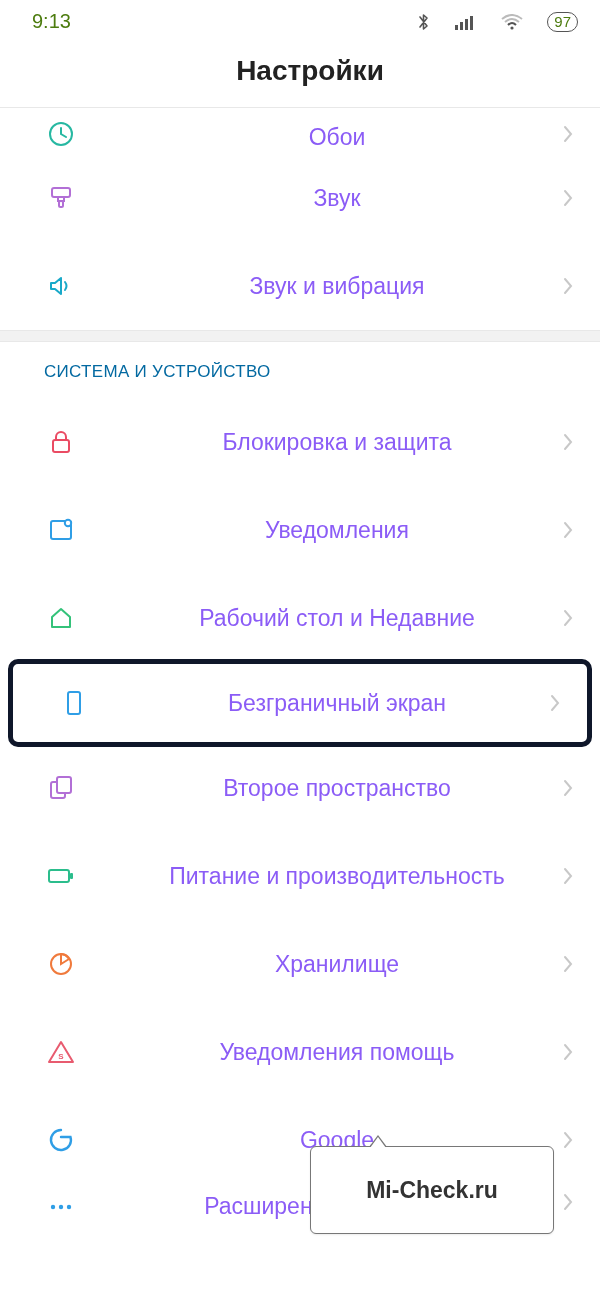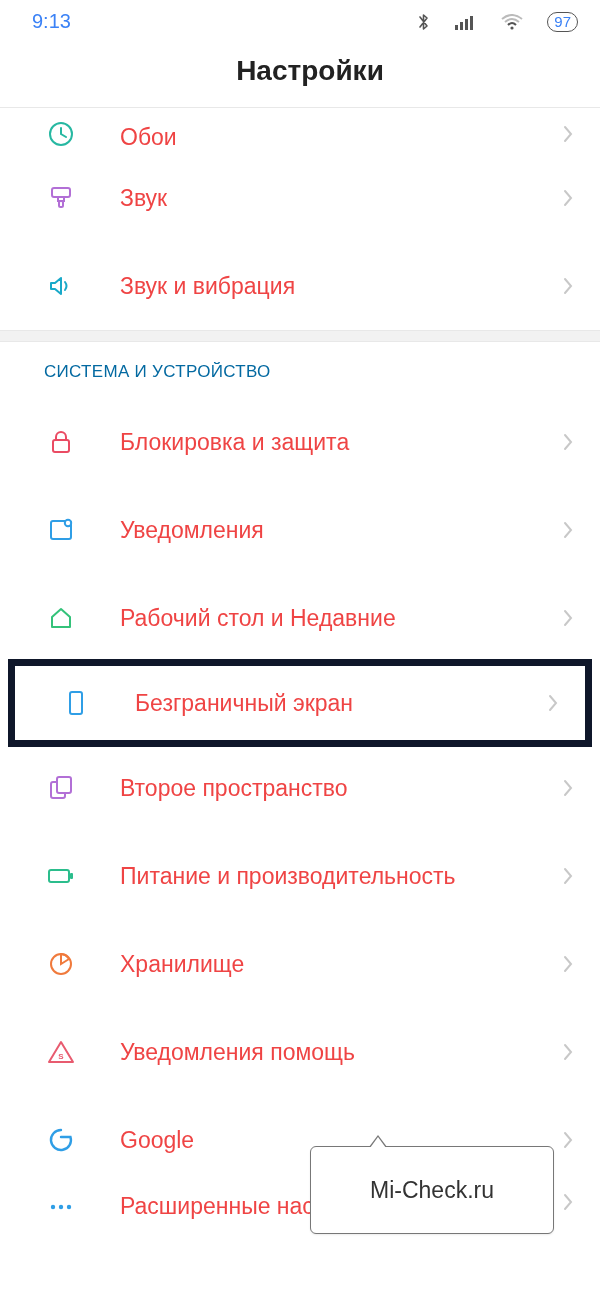--- a/index.html
+++ b/index.html
@@ -1,34 +1,34 @@
 <!DOCTYPE html>
 <html><head>
 <meta charset="utf-8">
 <style>
   * { box-sizing: border-box; margin: 0; padding: 0; }
   html, body { width: 600px; height: 1300px; font-family: -apple-system, "Helvetica Neue", Arial, sans-serif; background: #fff; color: #222; overflow: hidden; }
-  .statusbar { display: flex; justify-content: space-between; align-items: center; padding: 10px 22px 4px 32px; font-size: 20px; font-weight: 500; color: #3b82f6; }
+  .statusbar { display: flex; justify-content: space-between; align-items: center; padding: 10px 22px 4px 32px; font-size: 20px; font-weight: 500; color: #4d7c0f; }
   .statusbar .right { display: flex; align-items: center; gap: 24px; }
   .battery-pill { border: 1.5px solid #555; border-radius: 10px; padding: 0 6px; font-size: 15px; line-height: 18px; display: inline-flex; align-items: center; }
   .title { text-align: center; font-size: 28px; font-weight: 700; padding: 18px 0 20px 0; margin-left: 20px; }
   .list { }
   .sep-thin { height: 1px; background: #e8e8e8; }
   .sep-thick { height: 12px; background: #f2f2f2; border-top: 1px solid #e8e8e8; border-bottom: 1px solid #e8e8e8; }
   .section-header { font-size: 17px; color: #0369a1; padding: 20px 0 16px 44px; letter-spacing: 0.3px; }
   .row { display: flex; align-items: center; min-height: 88px; padding: 0 26px 0 44px; position: relative; }
   .row .icon { width: 34px; flex: 0 0 34px; display: flex; align-items: center; justify-content: center; margin-right: 42px; }
-  .row .label { flex: 1 1 auto; font-size: 23px; color: #ef4444; line-height: 1.25; padding-right: 8px; }
+  .row .label { flex: 1 1 auto; font-size: 23px; color: #8b5cf6; line-height: 1.25; padding-right: 8px; text-align: center; }
   .row .chev { flex: 0 0 auto; display: flex; align-items: center; }
   .row-truncated { min-height: 46px; }
   .row-truncated .icon { align-self: flex-end; padding-bottom: 6px; }
   .row-truncated .label { align-self: flex-end; padding-bottom: 2px; }
   .row-truncated .chev { align-self: flex-end; padding-bottom: 10px; }
-  .highlight { border: 7px solid #0f172a; border-radius: 0; margin: -3px 8px; }
-  .tooltip { position: absolute; left: 310px; top: 1146px; width: 244px; height: 88px; background: #fff; border: 1px solid #777; border-radius: 6px; display: flex; align-items: center; justify-content: center; font-size: 23px; color: #333; box-shadow: 0 1px 2px rgba(0,0,0,0.08); }
+  .highlight { border: 5px solid #0f172a; border-radius: 10px; margin: -3px 8px; }
+  .tooltip { position: absolute; left: 310px; top: 1146px; width: 244px; height: 88px; background: #fff; border: 1px solid #777; border-radius: 6px; display: flex; align-items: center; justify-content: center; font-size: 23px; color: #333; box-shadow: 0 1px 2px rgba(0,0,0,0.08); font-weight: bold; }
   .tooltip::before { content: ""; position: absolute; top: -12px; left: 58px; width: 0; height: 0; border-left: 9px solid transparent; border-right: 9px solid transparent; border-bottom: 12px solid #777; }
   .tooltip::after { content: ""; position: absolute; top: -10px; left: 59px; width: 0; height: 0; border-left: 8px solid transparent; border-right: 8px solid transparent; border-bottom: 11px solid #fff; }
   svg { display: block; }
 </style>
 </head>
 <body>
 
 <div class="statusbar">
   <span>9:13</span>
   <span class="right">

